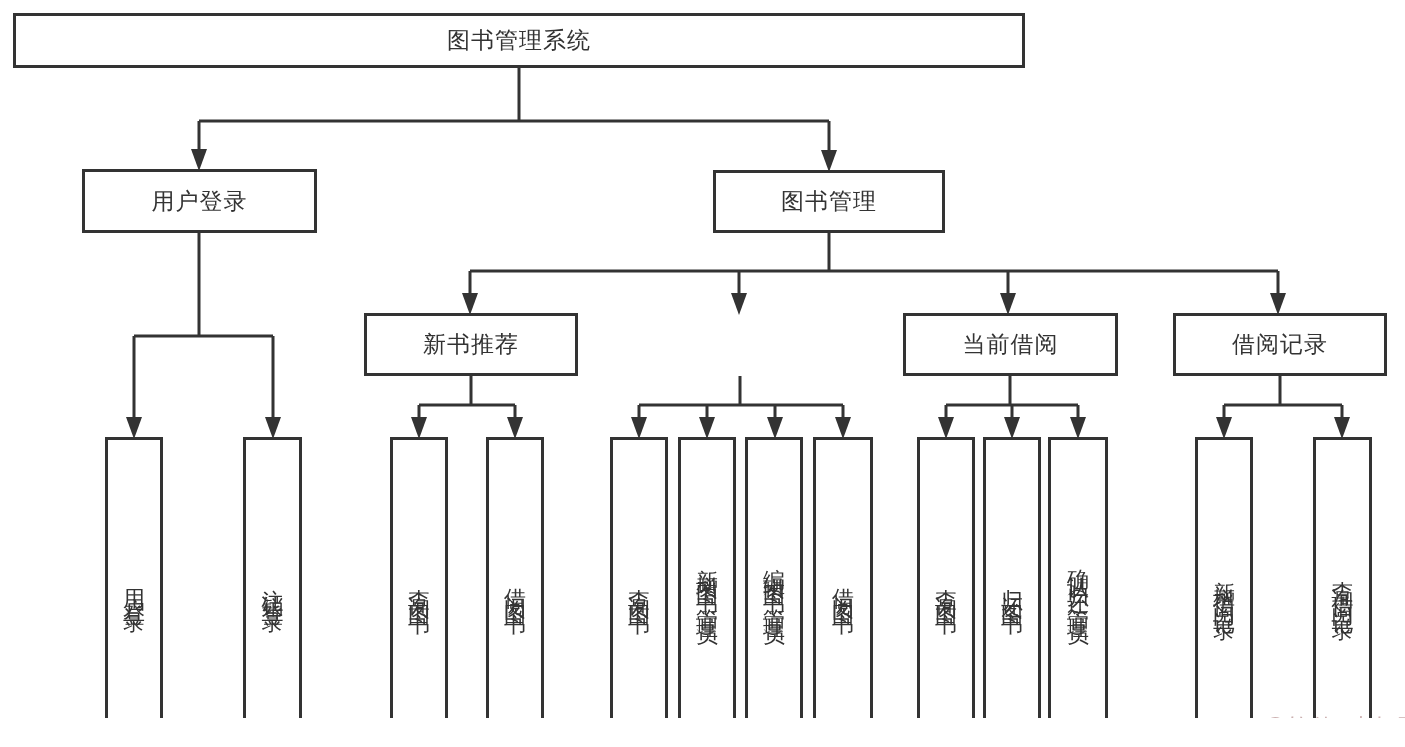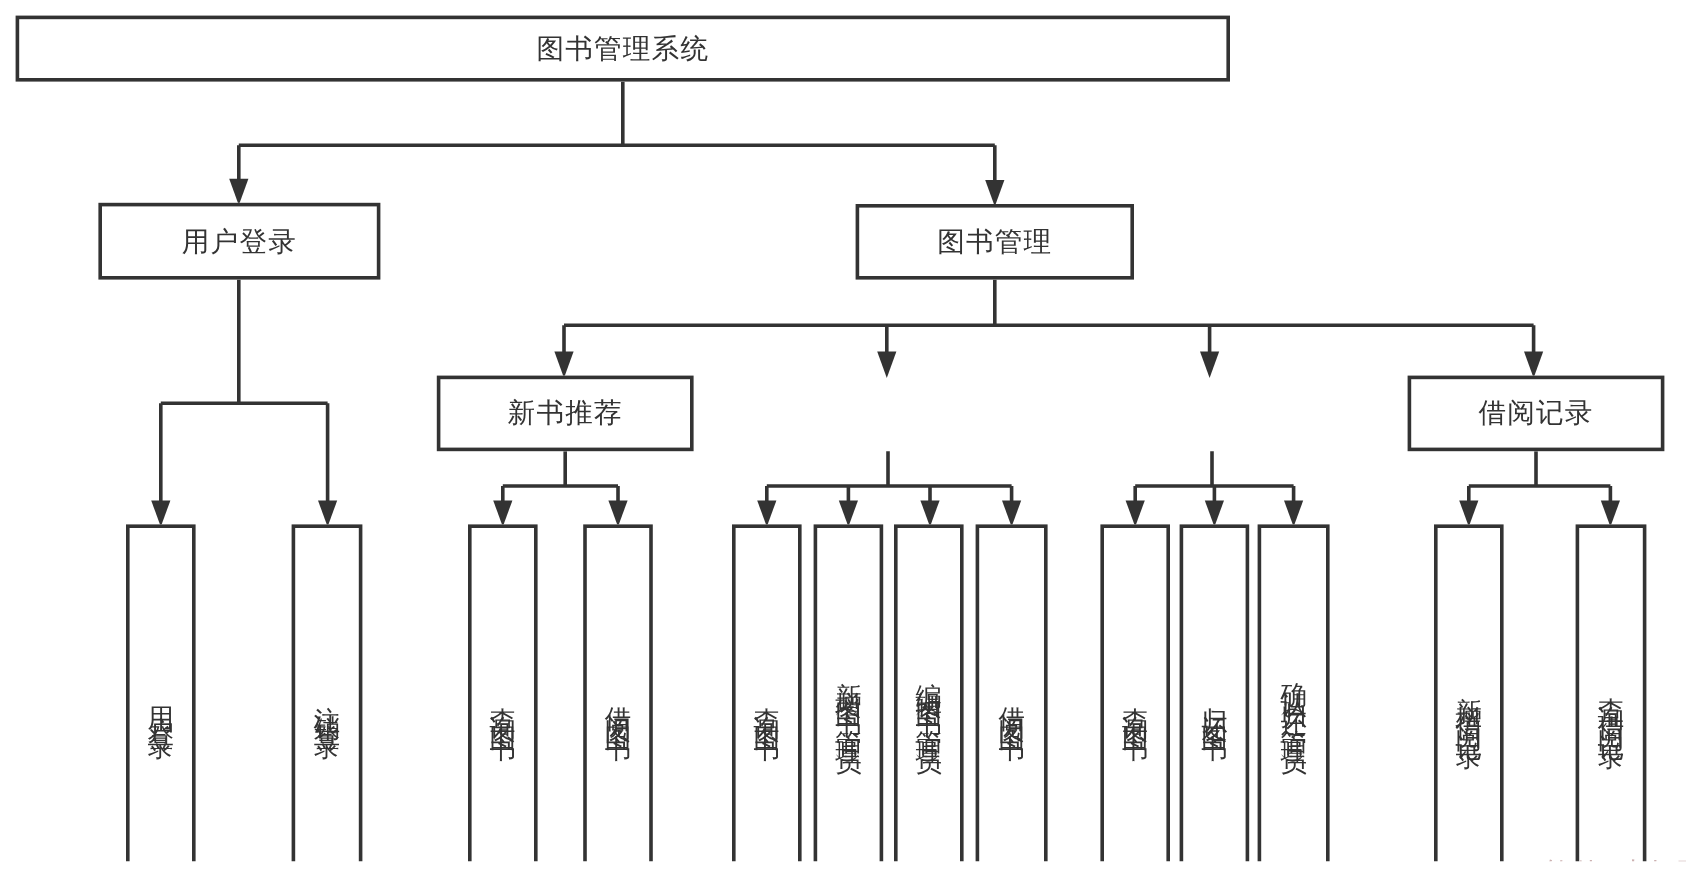--- a/index.html
+++ b/index.html
@@ -117,20 +117,23 @@
   <div class="hbox" style="left:82px;top:169px;width:235px;height:64px;">
     <span>用户登录</span>
   </div>
   <div class="hbox" style="left:713px;top:170px;width:232px;height:63px;">
     <span>图书管理</span>
   </div>
 
   <div class="hbox" style="left:364px;top:313px;width:214px;height:63px;">
     <span>新书推荐</span>
   </div>
+  <div class="hbox" style="left:903px;top:313px;width:215px;height:63px;">
+    <span>当前借阅</span>
+  </div>
   <div class="hbox" style="left:1173px;top:313px;width:214px;height:63px;">
     <span>借阅记录</span>
   </div>
 
   <div class="vbox" style="left:105px;width:58px;">
     <span>用户登录</span>
   </div>
   <div class="vbox" style="left:243px;width:59px;">
     <span>注销登录</span>
   </div>

